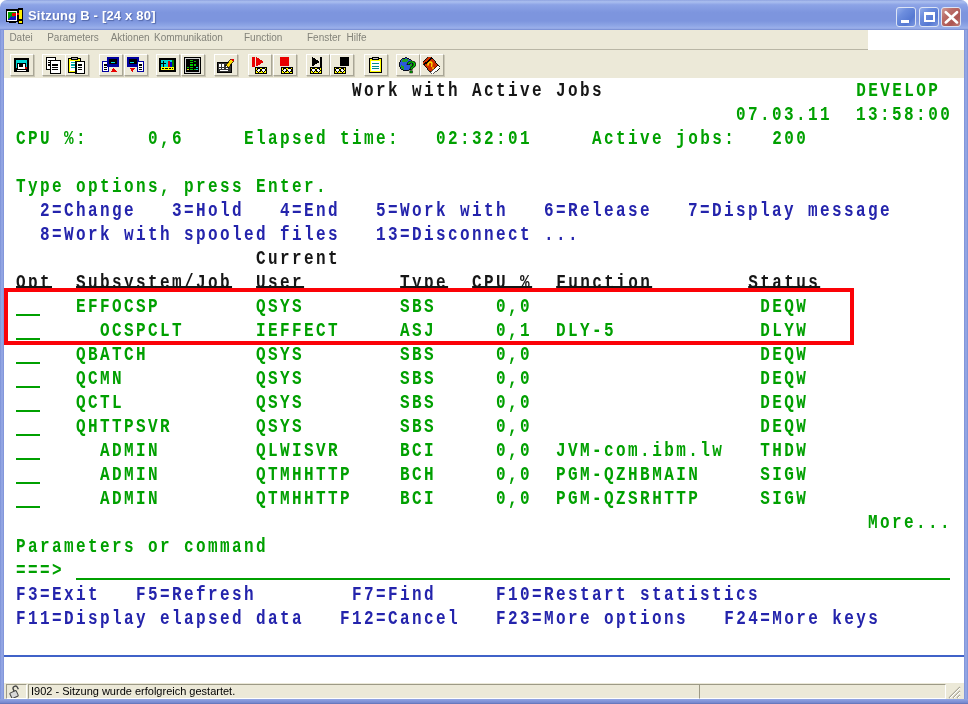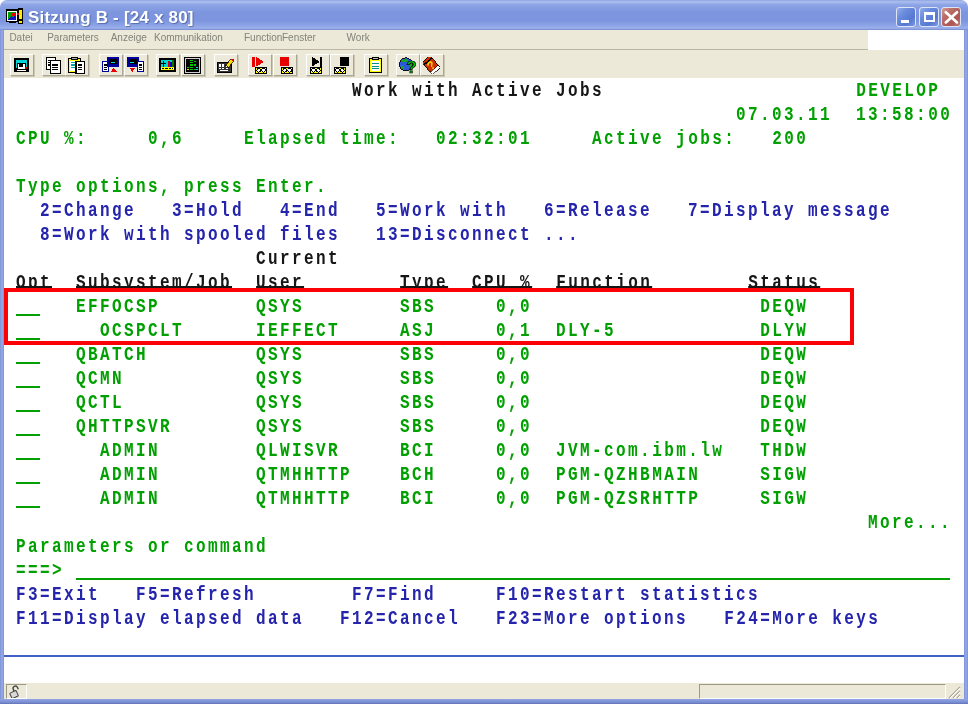--- a/index.html
+++ b/index.html
@@ -1,21 +1,21 @@
 <!DOCTYPE html>
 <html><head><meta charset="utf-8"><style>
 *{margin:0;padding:0;box-sizing:border-box}
 html,body{width:968px;height:704px;background:#fff;overflow:hidden;
   font-family:"Liberation Sans",sans-serif}
 #win{position:relative;width:968px;height:704px}
 
 #title{position:absolute;left:0;top:0;width:968px;height:30px;
   border-radius:7px 7px 0 0;
   background:linear-gradient(to bottom,#8fa3e0 0%,#abbfef 6%,#8ca3e6 16%,#7d95de 42%,#7d95de 70%,#8ea6e6 86%,#9cb0ea 94%,#7288ce 100%)}
-#ttext{position:absolute;left:28px;top:8px;font-size:17px;font-weight:bold;
+#ttext{position:absolute;left:28px;top:8px;font-size:13px;font-weight:bold;
   color:#fff;letter-spacing:.2px;text-shadow:1px 1px 1px rgba(40,60,120,.5)}
 
 .brd{position:absolute;background:linear-gradient(to right,#7c90d6,#93a6e4 40%,#93a6e4 60%,#7c90d6)}
 #brdL{left:0;top:30px;width:4px;height:670px}
 #brdR{left:964px;top:30px;width:4px;height:670px}
 #brdB{left:0;top:699px;width:968px;height:5px;background:linear-gradient(to bottom,#93a6e4,#7586cd 80%,#5a6cae)}
 
 .tb{position:absolute;top:7px;width:20px;height:20px;border-radius:3px;
   border:1px solid #dce4f5;color:#fff}
 #bmin,#bmax{background:linear-gradient(135deg,#95aeec 0%,#6d8ede 30%,#5578d2 70%,#7d98e0 100%)}
@@ -77,25 +77,25 @@
       <svg width="18" height="18" viewBox="0 0 18 18" style="position:absolute;left:0;top:0">
         <path d="M3.8 4.2 L15 14.4 M15 4.2 L3.8 14.4" stroke="#fff" stroke-width="2.7" stroke-linecap="round"></path>
       </svg>
     </div>
 <div id="brdL" class="brd"></div>
 <div id="brdR" class="brd"></div>
 <div id="brdB" style="position:absolute"></div>
 <div id="menu">
       <span style="left:5.4px">Datei</span>
       <span style="left:43.2px">Parameters</span>
-      <span style="left:106.7px">Anzeige</span>
+      <span style="left:106.7px">Aktionen</span>
       <span style="left:150px">Kommunikation</span>
       <span style="left:240px">Function</span>
-      <span style="left:278px">Fenster</span>
-      <span style="left:342.6px">Work</span>
+      <span style="left:303px">Fenster</span>
+      <span style="left:342.6px">Hilfe</span>
     </div>
 <div id="tools">
       <div class="tbn" style="left:6px">
         <svg width="17" height="17" viewBox="0 0 16 16" shape-rendering="crispEdges">
           <rect x="1" y="1" width="14" height="13" fill="#000"></rect>
           <rect x="3" y="3" width="10" height="7" fill="#00d5d5"></rect>
           <rect x="4" y="6" width="8" height="6" fill="#000"></rect>
           <rect x="5" y="7" width="6" height="4" fill="#fff"></rect>
           <rect x="6" y="7" width="3" height="2" fill="#000"></rect>
           <rect x="11" y="9" width="2" height="2" fill="#d00000"></rect>
@@ -325,18 +325,19 @@
 <div class="uline" style="left:12px;top:427.6px;width:24px"></div>
 <div class="uline" style="left:72px;top:499.6px;width:874px"></div>
 </div>
 <div id="status">
 <div class="sfield" style="left:2px;width:21px;padding:0"><svg width="16" height="14" viewBox="0 0 16 14">
           <g transform="rotate(-25 8 8)">
             <rect x="3" y="6" width="7" height="6" rx="1" fill="#d8d8d8" stroke="#444"></rect>
             <path d="M8 6 V4 a2.3 2.3 0 0 1 4.6 0 V6" fill="none" stroke="#444" stroke-width="1.4"></path>
           </g>
         </svg></div>
+<div class="sfield" style="left:24px;width:672px">I902 - Sitzung wurde erfolgreich gestartet.</div>
 <div class="sfield" style="left:695px;width:247px"></div>
 <div style="position:absolute;left:944px;top:2px"><svg width="13" height="13" viewBox="0 0 13 13">
           <path d="M12 1 L1 12 M12 5 L5 12 M12 9 L9 12" stroke="#aca899" stroke-width="1.3"></path>
           <path d="M12 2 L2 12 M12 6 L6 12 M12 10 L10 12" stroke="#fff" stroke-width="1"></path>
         </svg></div>
 </div>
 </div>
 </body></html>

